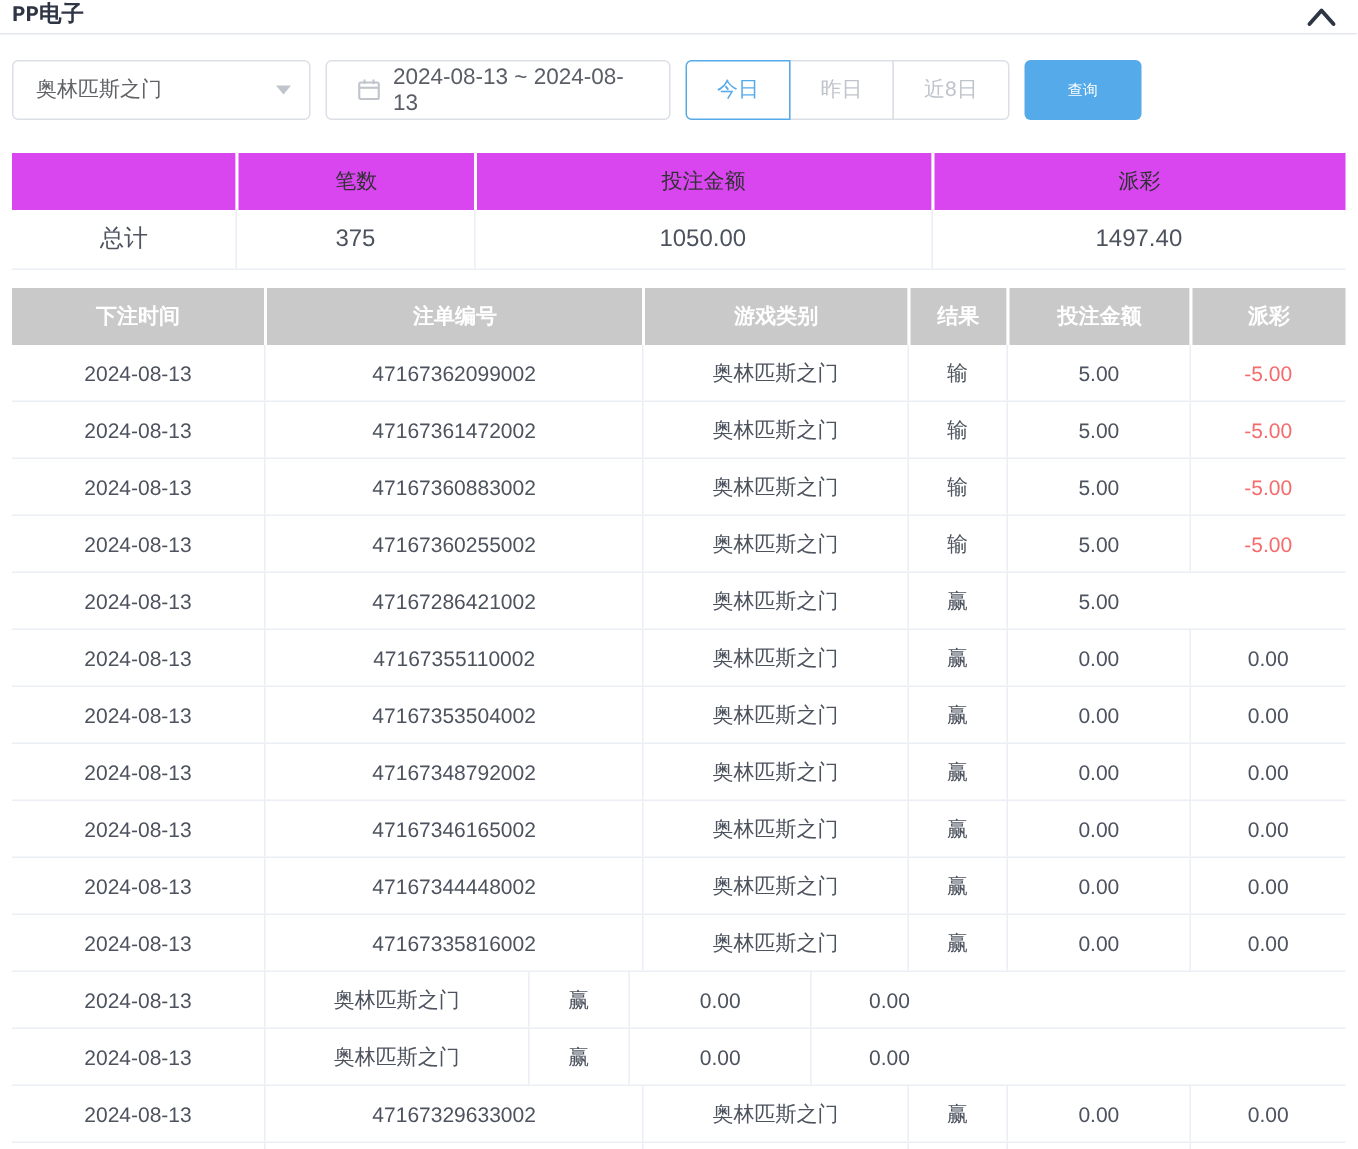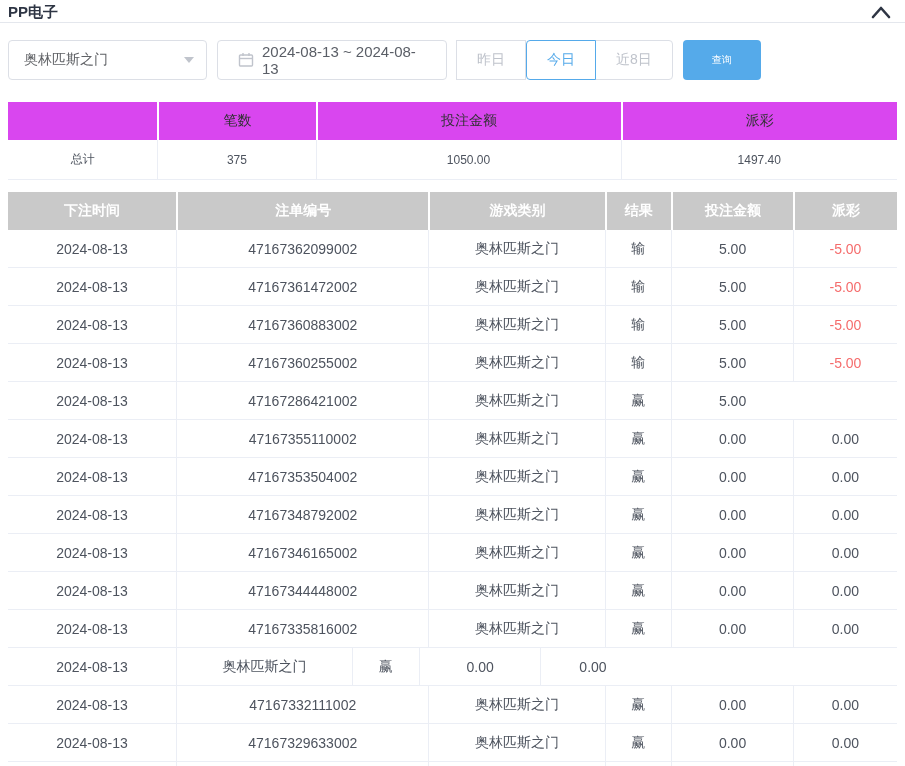--- a/index.html
+++ b/index.html
@@ -1,21 +1,21 @@
 <!DOCTYPE html>
 <html><head>
 <meta charset="utf-8">
 <style>
   * { margin:0; padding:0; box-sizing:border-box; }
   html,body { background:#fff; }
   body { font-family:"Liberation Sans","DejaVu Sans",sans-serif; }
   .page { position:relative; width:905px; height:766px; overflow:hidden; background:#fff; }
 
   
-  .panel-header { height:23px; border-bottom:1px solid #e4e7ed; display:flex; align-items:flex-end; justify-content:space-between; padding:0 12px 0 8px; }
+  .panel-header { height:23px; border-bottom:1px solid #e4e7ed; display:flex; align-items:center; justify-content:space-between; padding:0 12px 0 8px;font-family:Liberation Mono, monospace; }
   .panel-title { font-size:15px; font-weight:bold; color:#2e3544; line-height:20px; }
   .collapse-btn { width:24px; height:20px; display:flex; align-items:center; justify-content:center; cursor:pointer; }
 
   
   .controls { margin:17px 8px 0 8px; height:40px; display:flex; align-items:center; }
   .select { width:199px; height:40px; border:1px solid #dcdfe6; border-radius:4px; display:flex; align-items:center; justify-content:space-between; padding:0 12px 0 15px; color:#606266; font-size:14px; cursor:pointer; background:#fff; }
   .caret { width:0; height:0; border-left:5px solid transparent; border-right:5px solid transparent; border-top:6px solid #c0c4cc; }
   .datebox { margin-left:10px; width:230px; height:40px; border:1px solid #dcdfe6; border-radius:4px; display:flex; align-items:center; padding:0 20px; color:#5a5e66; font-size:15px; background:#fff; cursor:pointer; }
   .datebox svg { margin-right:8px; flex:none; }
   .btn-group { margin-left:10px; display:flex; height:40px; }
@@ -26,21 +26,21 @@
   .primary-btn { margin-left:10px; width:78px; height:40px; background:#55aaea; border:none; border-radius:4px; color:#fff; font-size:10px; font-family:inherit; cursor:pointer; }
 
   
   .cell { display:flex; align-items:center; justify-content:center; text-align:center; overflow:hidden; }
 
   
   .sum-table { margin:22px 8px 0 8px; }
   .sum-head { display:flex; height:38px; }
   .sum-head .cell { background:#d946ef; color:#303133; font-size:14px; }
   .sum-head .cell + .cell { border-left:2px solid #fff; }
-  .sum-row { display:flex; height:40px; border-bottom:1px solid #ebeef5; background:#fff; color:#4d535e; font-size:12px; }
+  .sum-row { display:flex; height:40px; border-bottom:1px solid #ebeef5; background:#fff; color:#4d535e; font-size:16px; }
   .sum-row .cell + .cell { border-left:1px solid #ebeef5; }
   .sc1{width:16.8%} .sc2{width:17.8%} .sc3{width:34.3%} .sc4{width:31.1%}
 
   
   .main-table { margin:12px 8px 0 8px; }
   .m-head { display:flex; height:38px; }
   .m-head .cell { background:#c9c9c9; color:#fff; font-size:14px; font-weight:bold; }
   .m-head .cell + .cell { border-left:2px solid #fff; }
   .m-row { display:flex; height:38px; border-bottom:1px solid #ebeef5; background:#fff; color:#4d535e; font-size:14px; }
   .m-row .cell + .cell { border-left:1px solid #ebeef5; }
@@ -70,22 +70,22 @@
     <div class="datebox">
       <svg width="16" height="16" viewBox="0 0 16 16">
         <rect x="1.5" y="3" width="13" height="11" rx="1" fill="none" stroke="#c0c4cc" stroke-width="1.4"></rect>
         <line x1="1.5" y1="6.5" x2="14.5" y2="6.5" stroke="#c0c4cc" stroke-width="1.4"></line>
         <line x1="5" y1="1" x2="5" y2="4" stroke="#c0c4cc" stroke-width="1.4"></line>
         <line x1="11" y1="1" x2="11" y2="4" stroke="#c0c4cc" stroke-width="1.4"></line>
       </svg>
       <span>2024-08-13 ~ 2024-08-13</span>
     </div>
     <div class="btn-group">
+      <button class="qbtn first active">今日</button>
       <button class="qbtn">昨日</button>
-      <button class="qbtn first active">今日</button>
       <button class="qbtn last">近8日</button>
     </div>
     <button class="primary-btn">查询</button>
   </div>
 
   <div class="sum-table">
     <div class="sum-head">
       <div class="cell sc1"></div>
       <div class="cell sc2">笔数</div>
       <div class="cell sc3">投注金额</div>
@@ -199,21 +199,20 @@
       </div>
         <div class="m-row">
         <div class="cell c1">2024-08-13</div>
         <div class="cell c3">奥林匹斯之门</div>
         <div class="cell c4">赢</div>
         <div class="cell c5">0.00</div>
         <div class="cell c6">0.00</div>
       </div>
         <div class="m-row">
         <div class="cell c1">2024-08-13</div>
-        <div class="cell c2">47167332111002</div>
         <div class="cell c3">奥林匹斯之门</div>
         <div class="cell c4">赢</div>
         <div class="cell c5">0.00</div>
         <div class="cell c6">0.00</div>
       </div>
         <div class="m-row">
         <div class="cell c1">2024-08-13</div>
         <div class="cell c2">47167329633002</div>
         <div class="cell c3">奥林匹斯之门</div>
         <div class="cell c4">赢</div>

